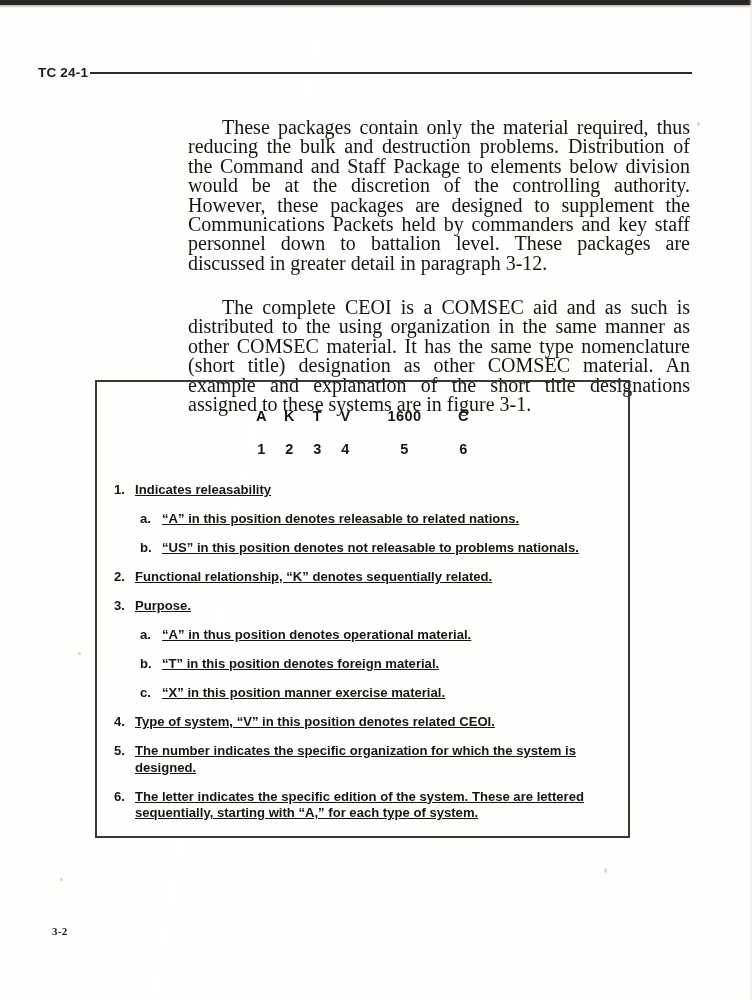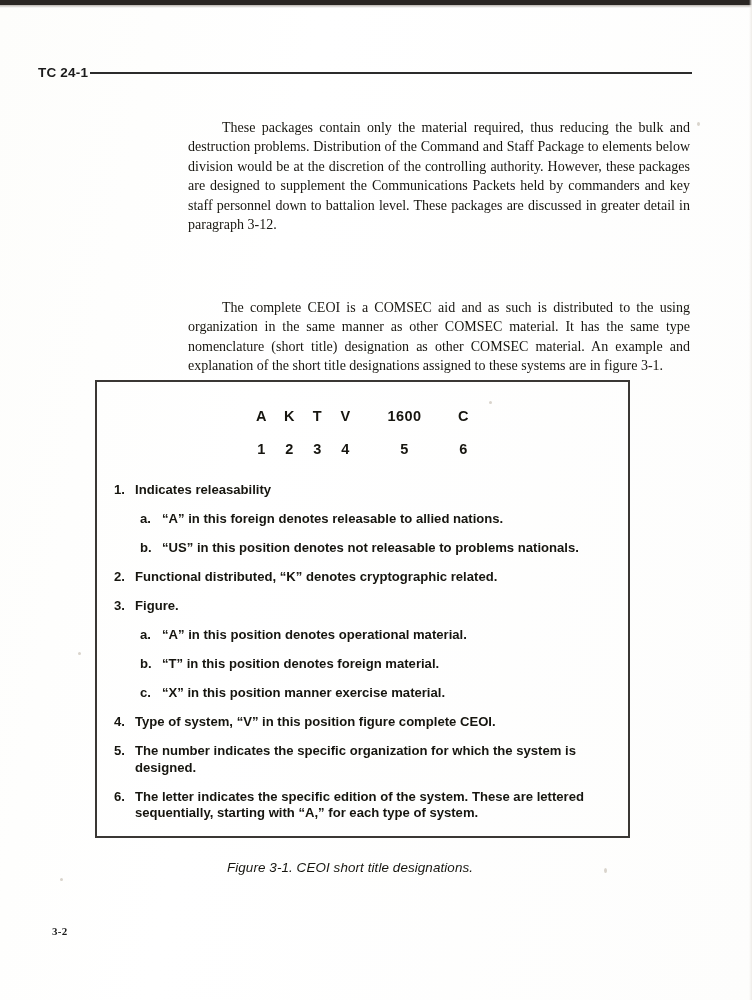--- a/index.html
+++ b/index.html
@@ -74,21 +74,21 @@
   }
 
   
   .col {
     position: absolute;
     left: 188px;
     width: 502px;
   }
   p.body {
     margin: 0;
-    font-size: 14px;
+    font-size: 20px;
     line-height: 19.4px;
     text-align: justify;
     text-indent: 34px;
     color: #17150f;
   }
 
   h2.section {
     margin: 0;
     font-size: 16.4px;
     font-weight: bold;
@@ -146,21 +146,21 @@
   .li {
     display: flex;
     margin-bottom: 12.5px;
   }
   .li.sub { padding-left: 26px; }
   .li-marker {
     flex: 0 0 auto;
     width: 21px;
   }
   .li.sub .li-marker { width: 22px; }
-  .li-text { flex: 1; }
+  .li-text { flex: 1; text-decoration: underline; }
 
   
   .caption {
     position: absolute;
     left: 0;
     top: 860px;
     width: 700px;
     text-align: center;
     font-family: "Liberation Sans", sans-serif;
     font-style: italic;
@@ -236,63 +236,62 @@
       </div>
     </div>
 
     <div class="list">
       <div class="li">
         <span class="li-marker">1.</span>
         <span class="li-text">Indicates releasability</span>
       </div>
       <div class="li sub">
         <span class="li-marker">a.</span>
-        <span class="li-text">“A” in this foreign denotes releasable to allied nations.</span>
+        <span class="li-text">“A” in this position denotes releasable to related nations.</span>
       </div>
       <div class="li sub">
         <span class="li-marker">b.</span>
         <span class="li-text">“US” in this position denotes not releasable to problems nationals.</span>
       </div>
       <div class="li">
         <span class="li-marker">2.</span>
-        <span class="li-text">Functional distributed, “K” denotes cryptographic related.</span>
+        <span class="li-text">Functional relationship, “K” denotes sequentially related.</span>
       </div>
       <div class="li">
         <span class="li-marker">3.</span>
-        <span class="li-text">Figure.</span>
+        <span class="li-text">Purpose.</span>
       </div>
       <div class="li sub">
         <span class="li-marker">a.</span>
-        <span class="li-text">“A” in this position denotes operational material.</span>
+        <span class="li-text">“A” in thus position denotes operational material.</span>
       </div>
       <div class="li sub">
         <span class="li-marker">b.</span>
         <span class="li-text">“T” in this position denotes foreign material.</span>
       </div>
       <div class="li sub">
         <span class="li-marker">c.</span>
         <span class="li-text">“X” in this position manner exercise material.</span>
       </div>
       <div class="li">
         <span class="li-marker">4.</span>
-        <span class="li-text">Type of system, “V” in this position figure complete CEOI.</span>
+        <span class="li-text">Type of system, “V” in this position denotes related CEOI.</span>
       </div>
       <div class="li">
         <span class="li-marker">5.</span>
         <span class="li-text">The number indicates the specific organization for which the system is designed.</span>
       </div>
       <div class="li">
         <span class="li-marker">6.</span>
         <span class="li-text">The letter indicates the specific edition of the system. These are lettered sequentially, starting with “A,” for each type of system.</span>
       </div>
     </div>
 
   </div>
 
-  <div class="caption">Figure 3-1.  CEOI short title designations.</div>
 
   <div class="folio">3-2</div>
 
   <span class="speck" style="left:697px; top:122px; width:3px; height:4px;"></span>
   <span class="speck" style="left:489px; top:401px; width:3px; height:3px;"></span>
   <span class="speck" style="left:78px;  top:652px; width:3px; height:3px;"></span>
   <span class="speck" style="left:60px;  top:878px; width:3px; height:3px;"></span>
   <span class="speck" style="left:604px; top:868px; width:3px; height:5px;"></span>
 
 </div>

